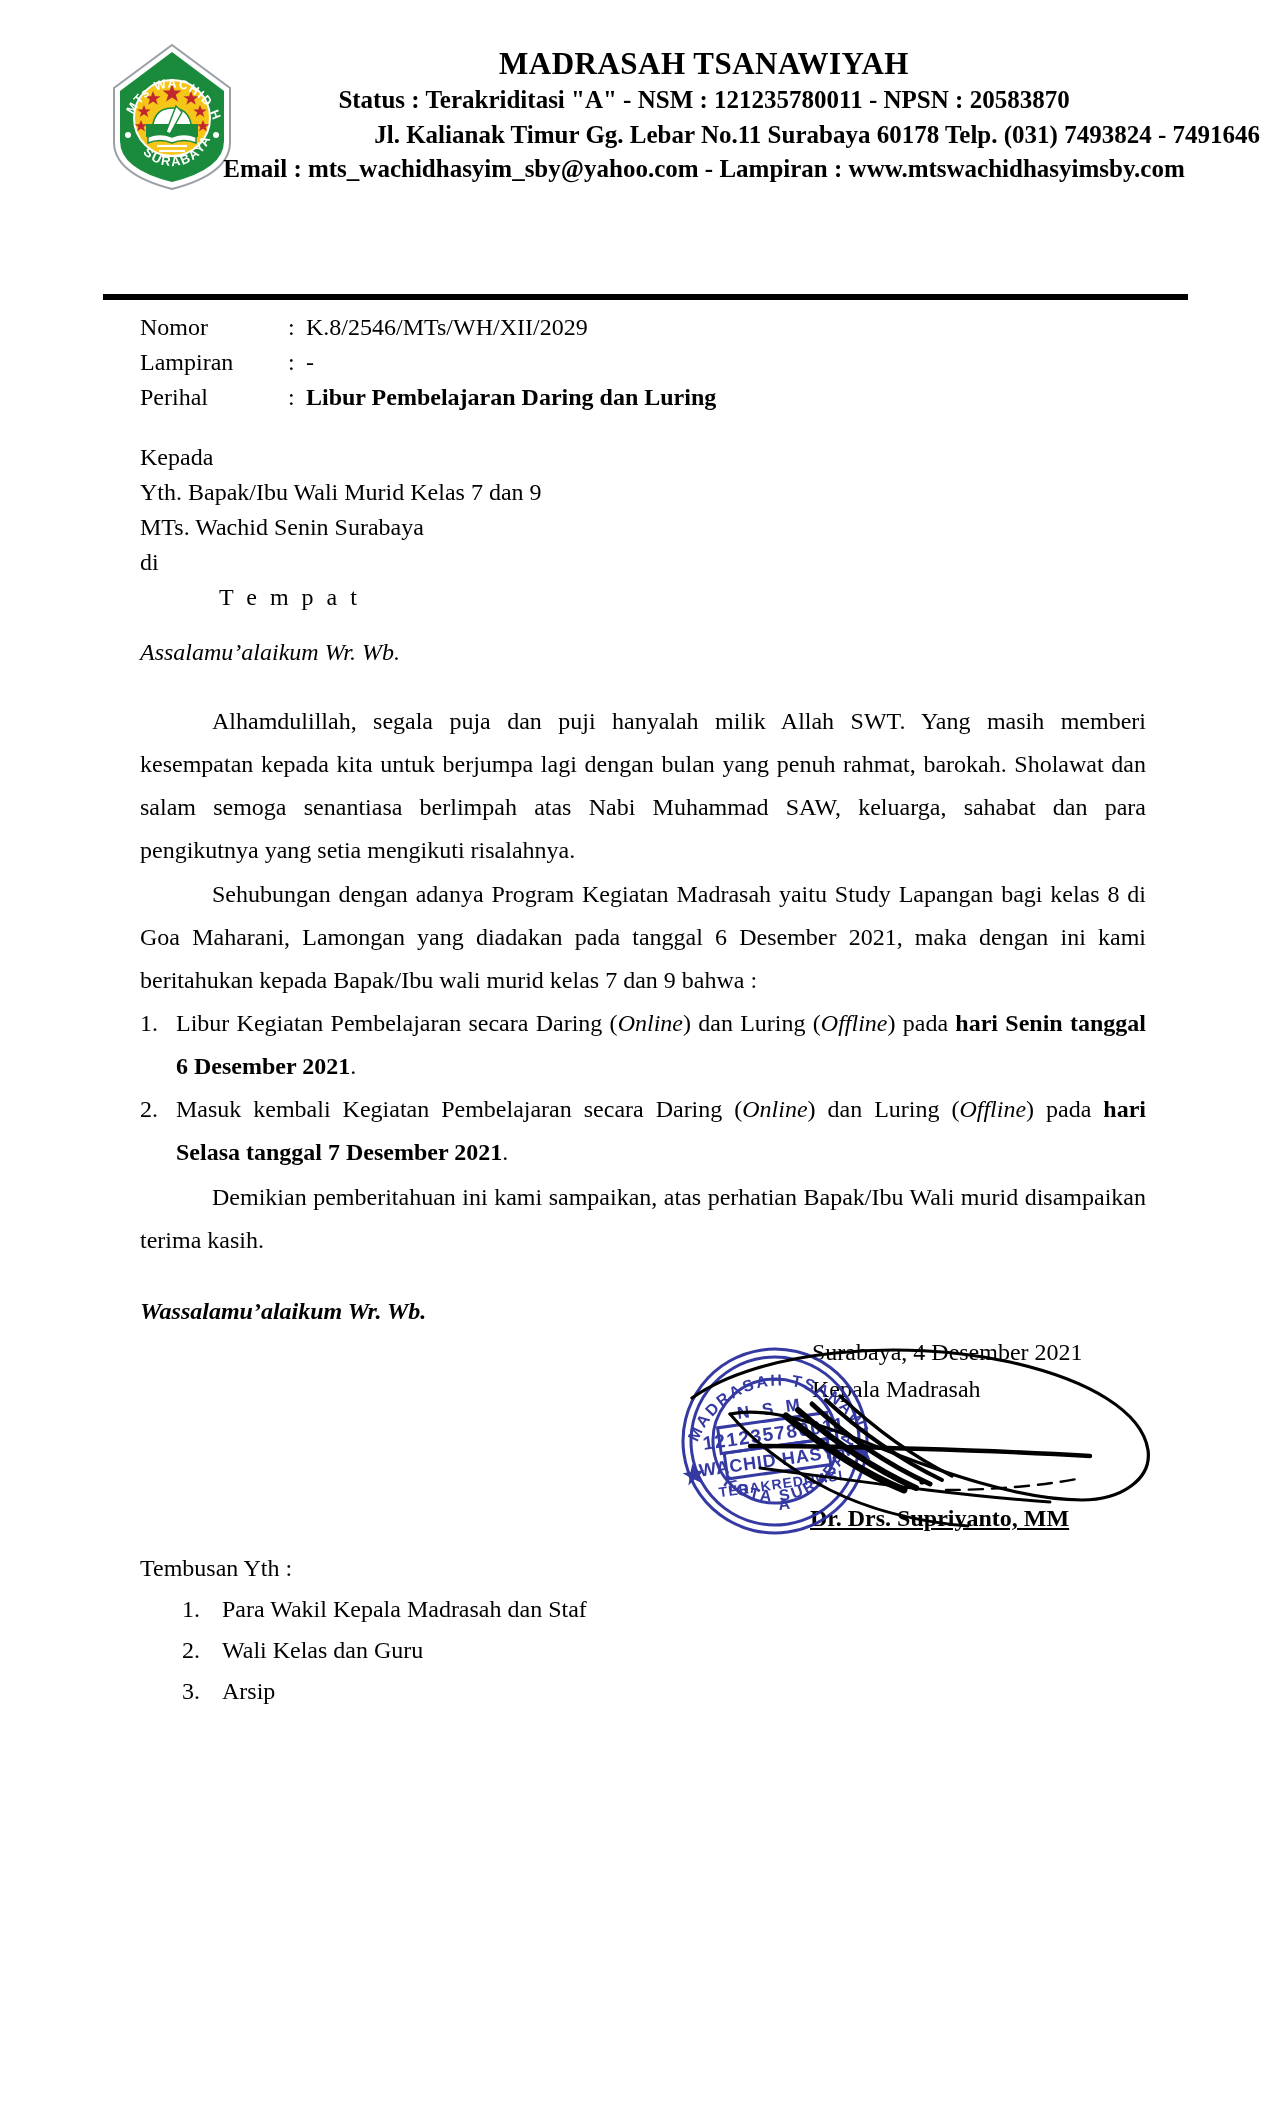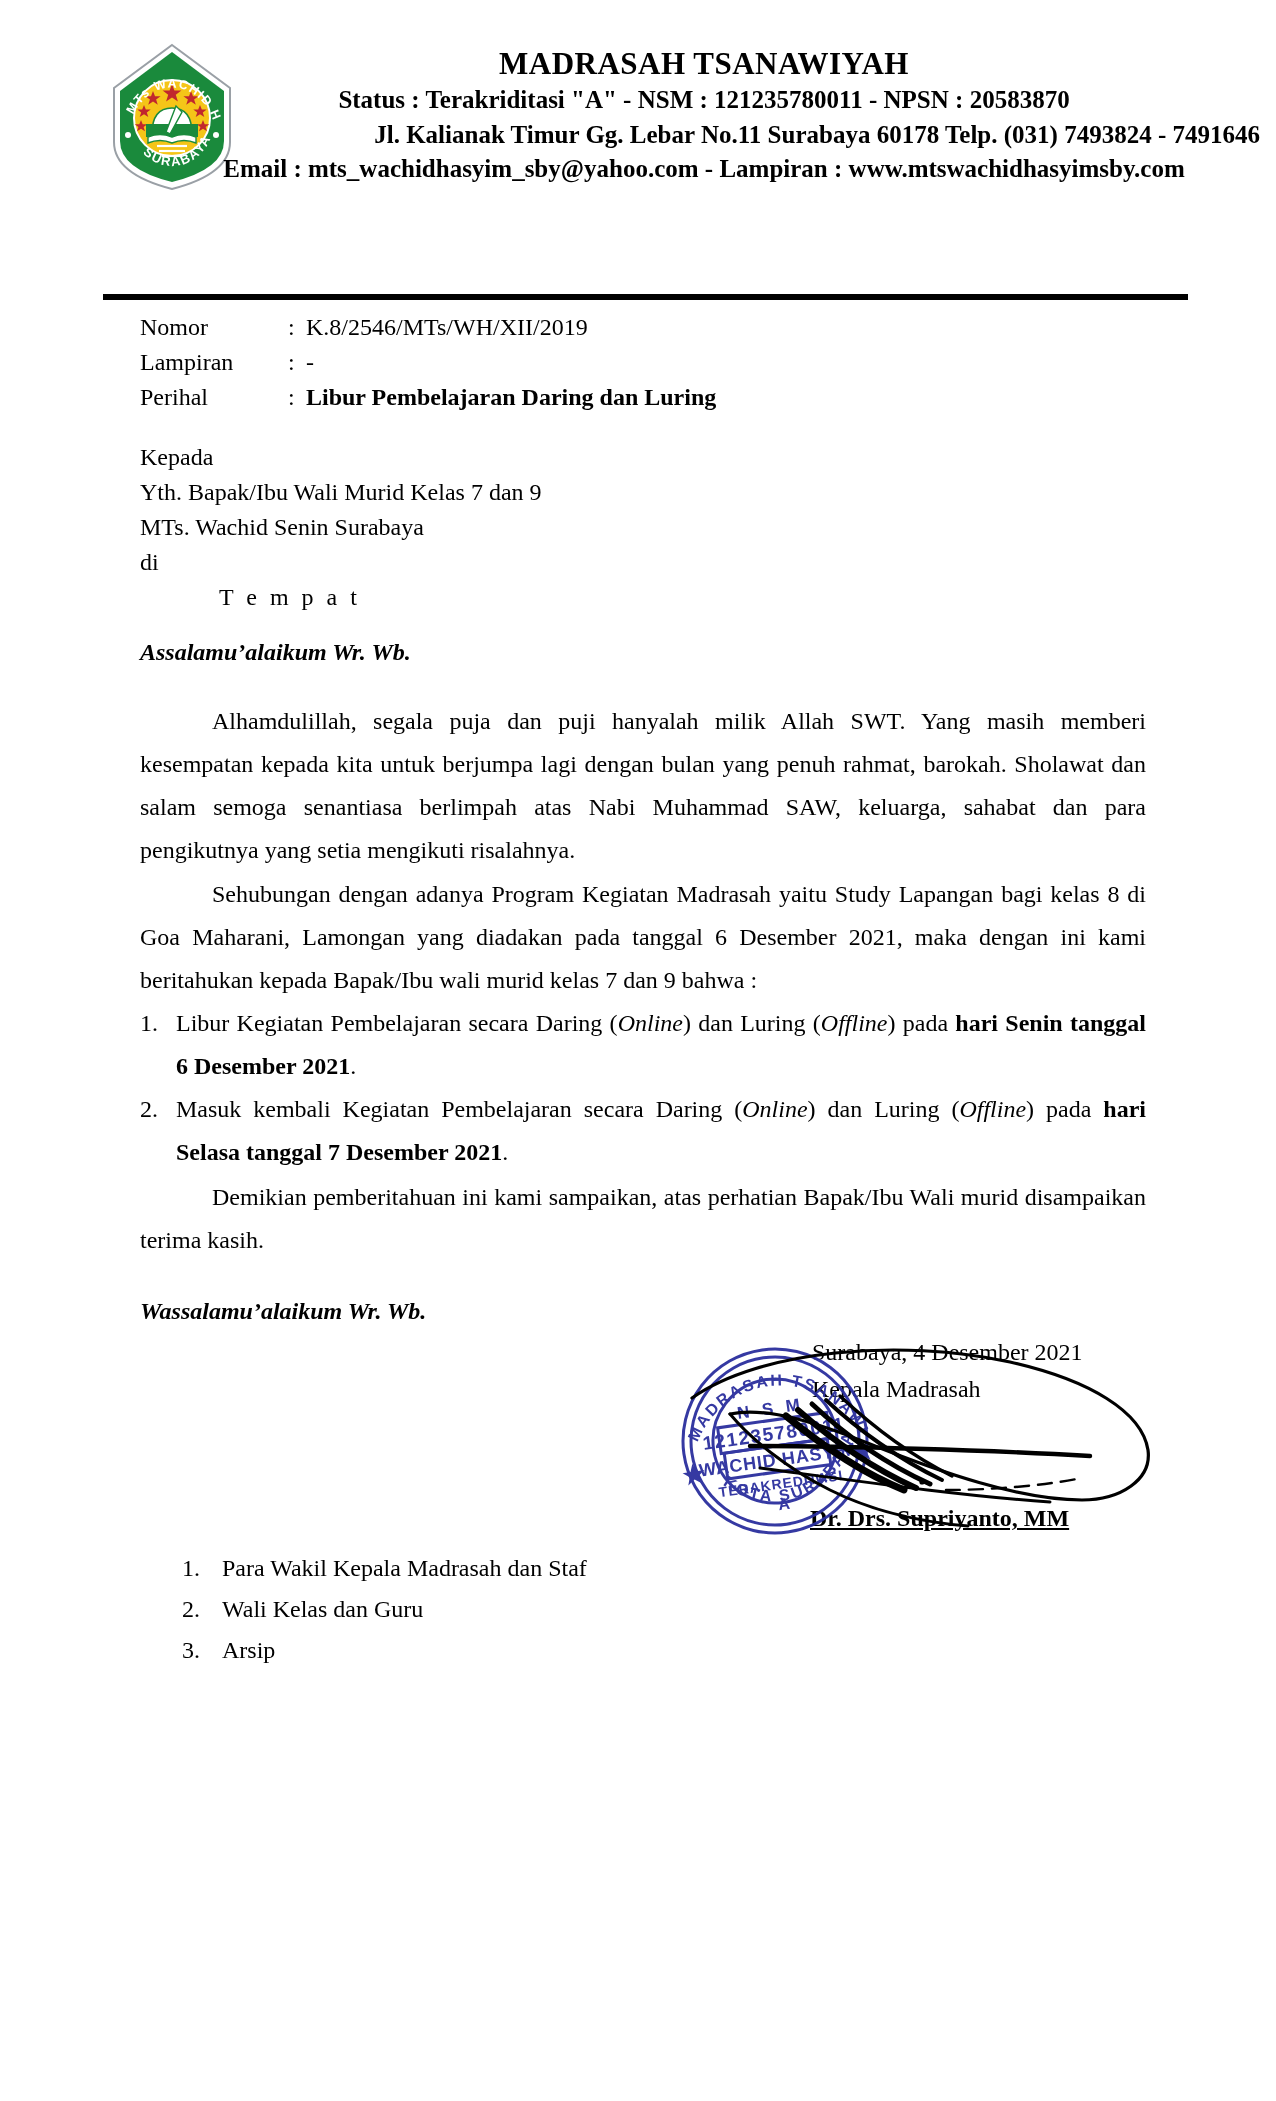--- a/index.html
+++ b/index.html
@@ -117,21 +117,21 @@
   .tempat {
     margin-left: 79px;
     letter-spacing: 3.5px;
   }
 
   .salam1 {
     position: absolute;
     left: 140px;
     top: 639px;
     font-size: 24px;
-    font-weight: 700;
+    font-weight: 400;
     font-style: italic;
   }
 
   .para {
     position: absolute;
     left: 140px;
     width: 1006px;
     font-size: 24px;
     line-height: 43px;
     text-align: justify;
@@ -287,21 +287,21 @@
       <div class="hl5">Email : mts_wachidhasyim_sby@yahoo.com - Lampiran : www.mtswachidhasyimsby.com</div>
     </div>
   </div>
 
   <div class="rule"></div>
 
   <div class="ref-block">
     <div class="ref-row">
       <span class="ref-label">Nomor</span>
       <span class="ref-sep">:</span>
-      <span class="ref-val">K.8/2546/MTs/WH/XII/2019</span>
+      <span class="ref-val">K.8/2546/MTs/WH/XII/2029</span>
     </div>
     <div class="ref-row">
       <span class="ref-label">Lampiran</span>
       <span class="ref-sep">:</span>
       <span class="ref-val">-</span>
     </div>
     <div class="ref-row">
       <span class="ref-label">Perihal</span>
       <span class="ref-sep">:</span>
       <span class="ref-val b">Libur Pembelajaran Daring dan Luring</span>
@@ -394,20 +394,21 @@
         <path d="M70 128 C160 140 270 156 360 162" stroke-width="3"></path>
         <path d="M256 150 C300 150 352 146 392 138" stroke-width="2.4" stroke-dasharray="14 9"></path>
         <circle cx="232" cy="142" r="2.6" fill="#000000" stroke="none"></circle>
       </g>
     </svg>
   </div>
 
   <div class="sign-name">Dr. Drs. Supriyanto, MM</div>
 
   <div class="tembusan">
+    <div>Tembusan Yth :</div>
     <ol class="temb-list">
       <li>Para Wakil Kepala Madrasah dan Staf</li>
       <li>Wali Kelas dan Guru</li>
       <li>Arsip</li>
     </ol>
   </div>
 
 </div>
 
 </body></html>

